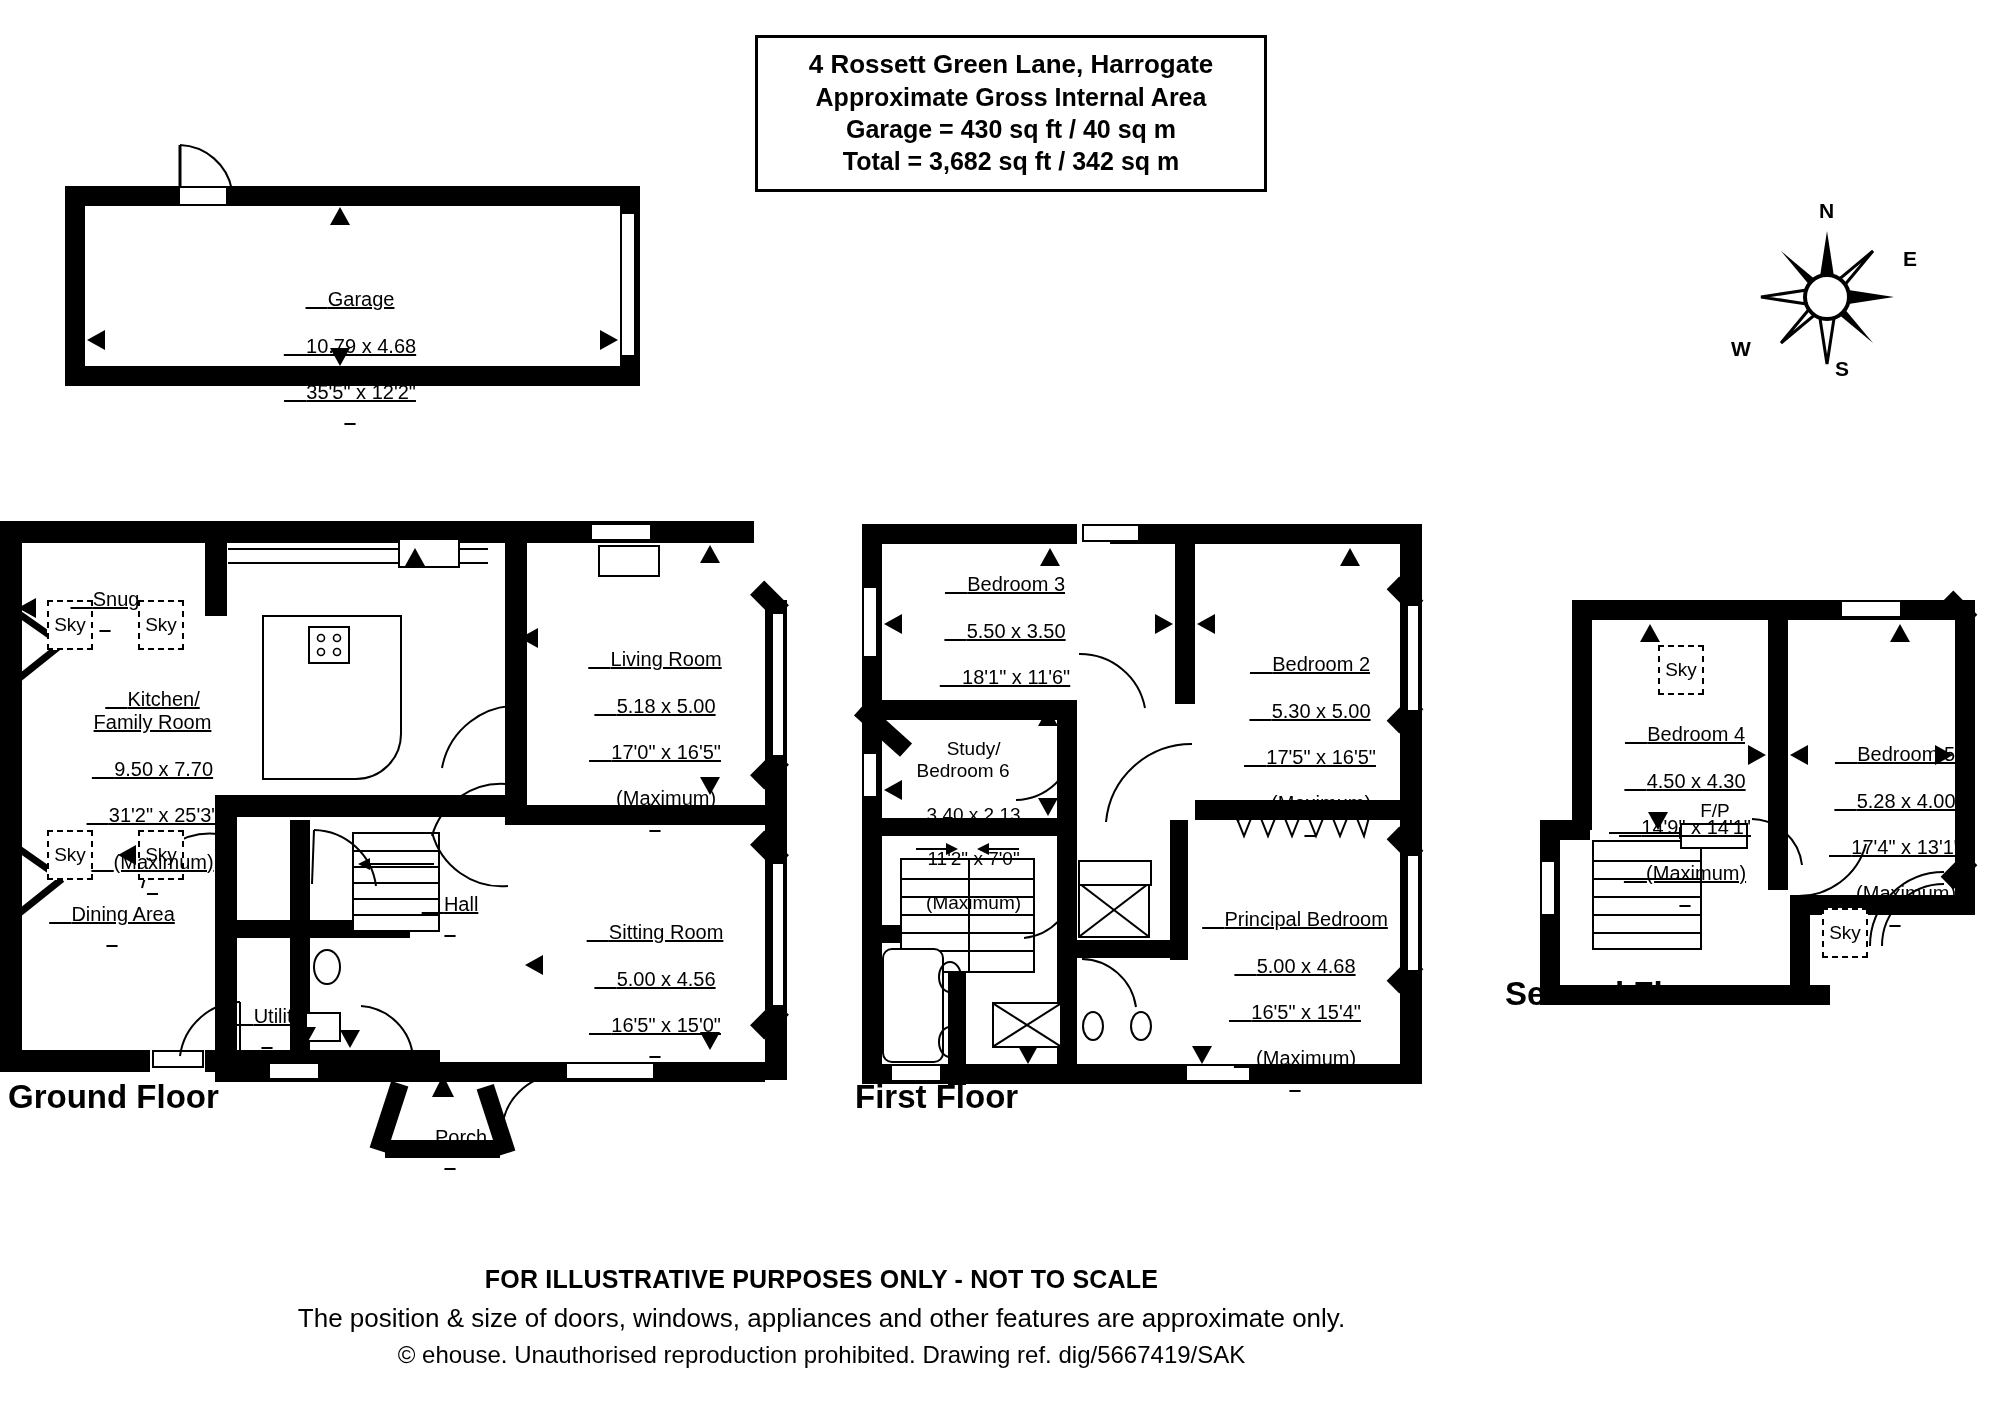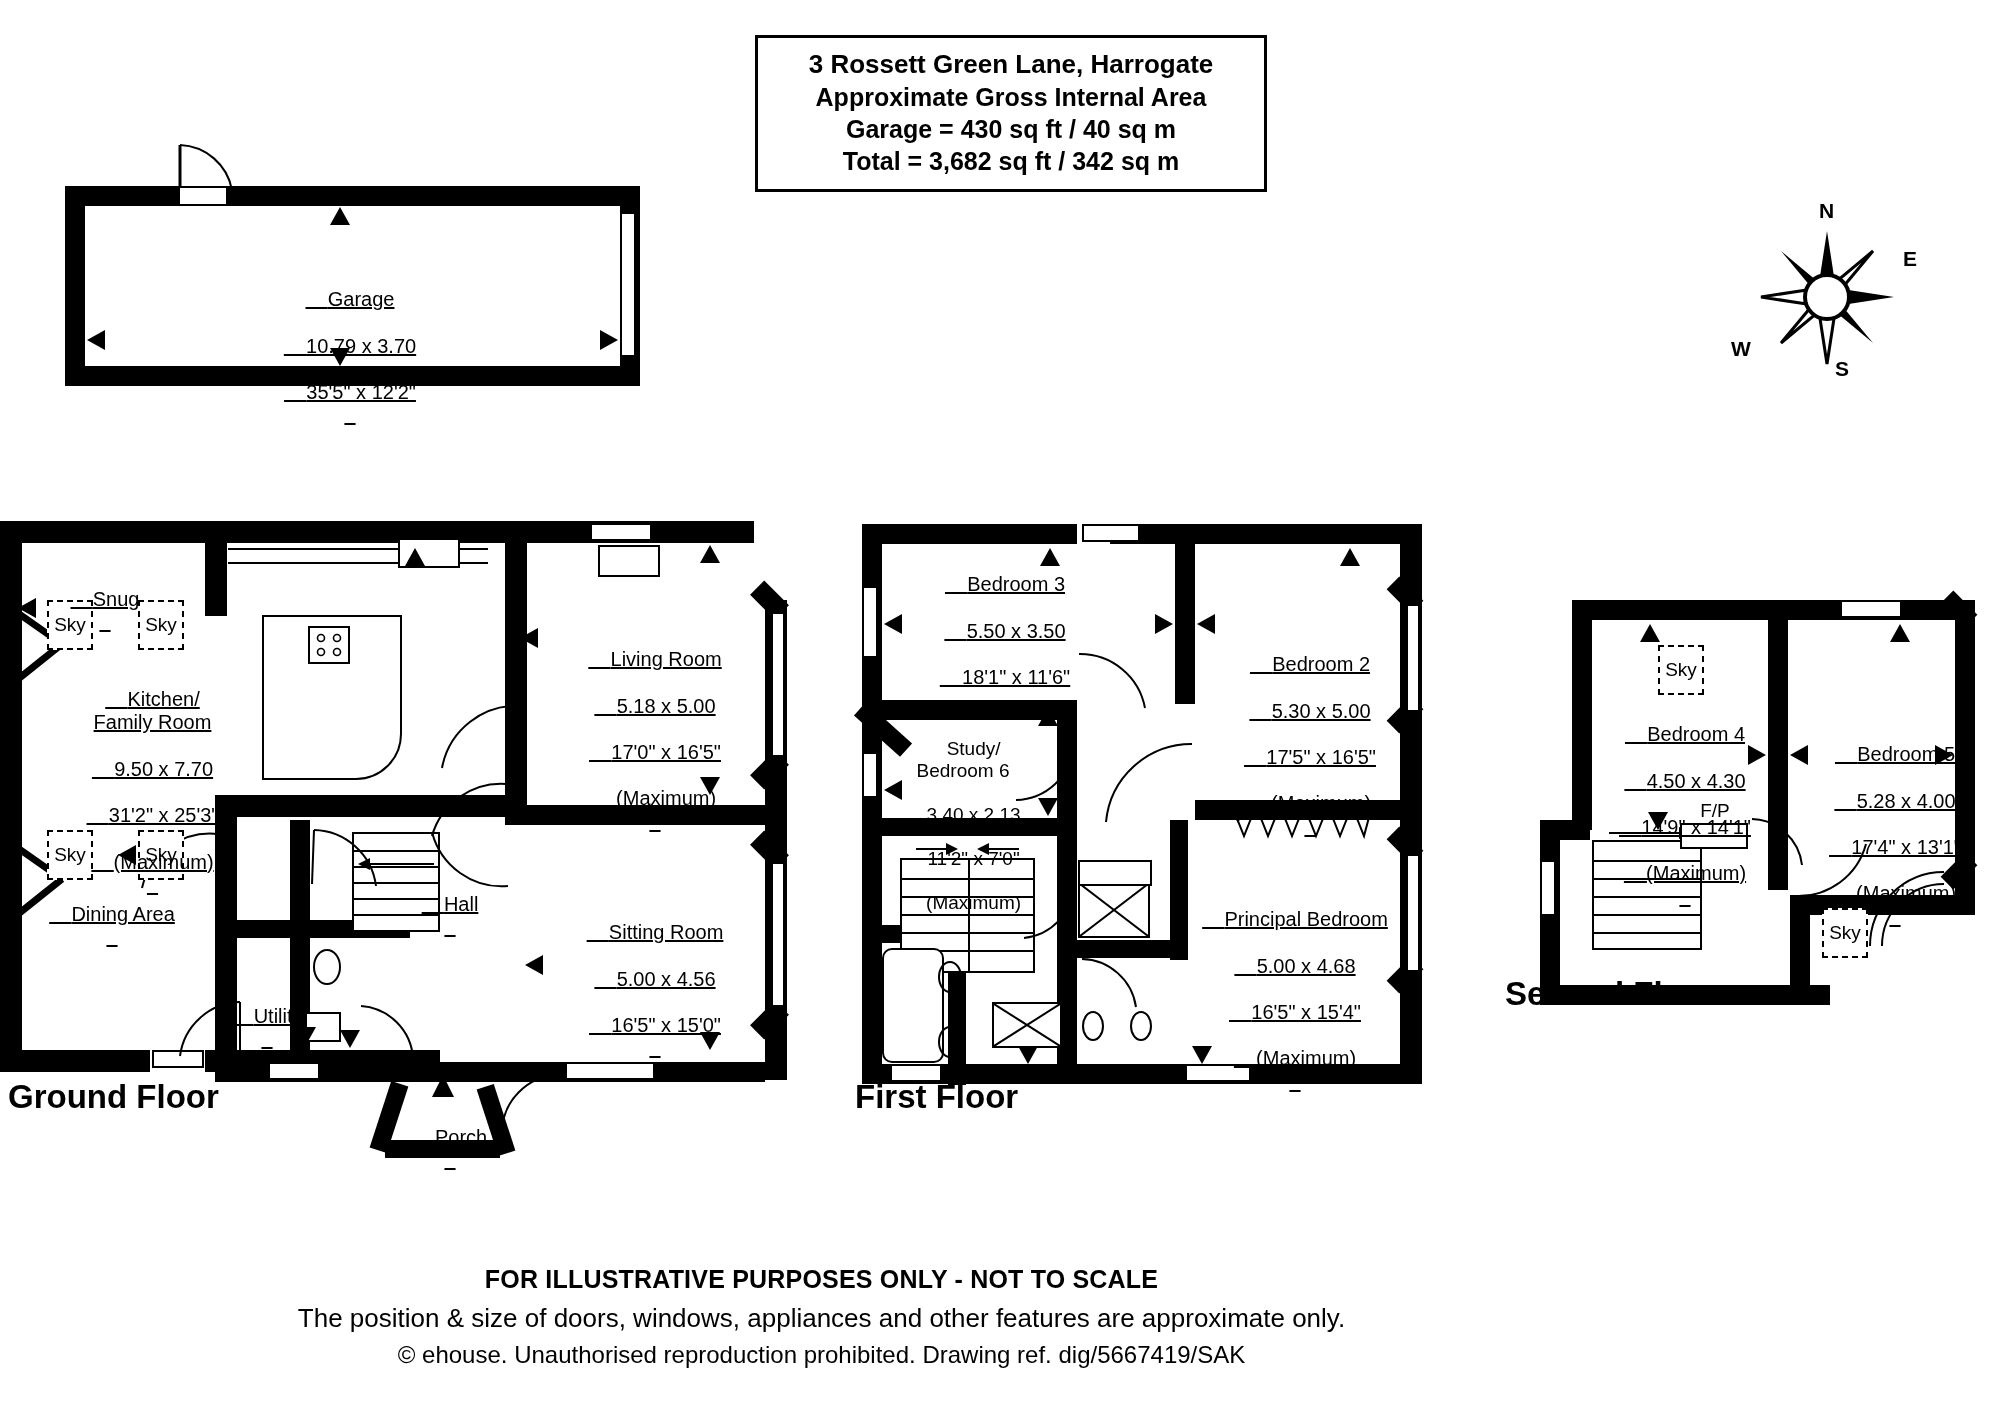--- a/index.html
+++ b/index.html
@@ -32,21 +32,21 @@
   #footer .f3{font-size:24px;margin-top:7px;}
   
   #compass{position:absolute;left:1755px;top:225px;width:145px;height:145px;}
   #compass .cl{position:absolute;font-size:21px;font-weight:bold;}
   svg{display:block;}
 </style>
 </head>
 <body>
 
 <div id="title-block">
-  <div class="addr">3 Rossett Green Lane, Harrogate</div>
+  <div class="addr">4 Rossett Green Lane, Harrogate</div>
   <div>Approximate Gross Internal Area</div>
   <div>Garage = 430 sq ft / 40 sq m</div>
   <div>Total = 3,682 sq ft / 342 sq m</div>
 </div>
 
 <div id="compass">
   <svg width="145" height="145" viewBox="0 0 145 145">
     <polygon points="72,6 80,58 72,72 64,58" fill="#000"></polygon>
     <polygon points="72,139 80,87 72,72 64,87" fill="#fff" stroke="#000" stroke-width="3"></polygon>
     <polygon points="6,72 58,64 72,72 58,80" fill="#fff" stroke="#000" stroke-width="3"></polygon>
@@ -87,21 +87,21 @@
     </svg>
   <svg class="abs" style="left:87px;top:330px;" width="18" height="20">
       <polygon points="0,10 18,0 18,20" fill="#000"></polygon>
     </svg>
   <svg class="abs" style="left:600px;top:330px;" width="18" height="20">
       <polygon points="18,10 0,0 0,20" fill="#000"></polygon>
     </svg>
 
   <div class="lbl rlbl" style="left:205px;top:265px;width:290px;">
     <span>Garage</span><br>
-    <span>10.79 x 3.70</span><br>
+    <span>10.79 x 4.68</span><br>
     <span>35'5" x 12'2"</span>
   </div>
 </div>
 
 <div class="abs" style="left:0;top:0;">
 
   <div class="wall" style="left:0px;top:521px;width:230px;height:22px;"></div>
   <div class="wall" style="left:228px;top:521px;width:290px;height:22px;"></div>
   <div class="wall" style="left:516px;top:521px;width:238px;height:22px;"></div>
   <div class="wall" style="left:0px;top:521px;width:22px;height:320px;"></div>

